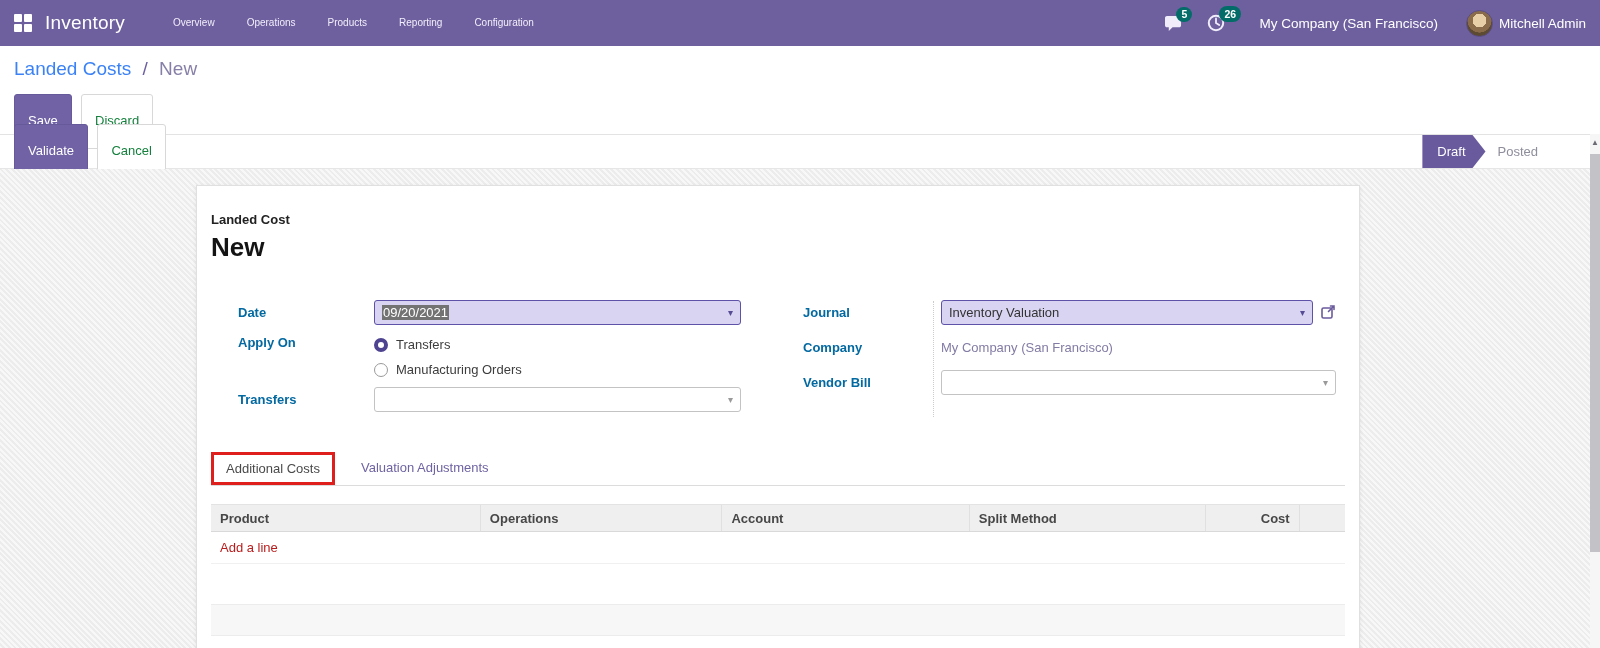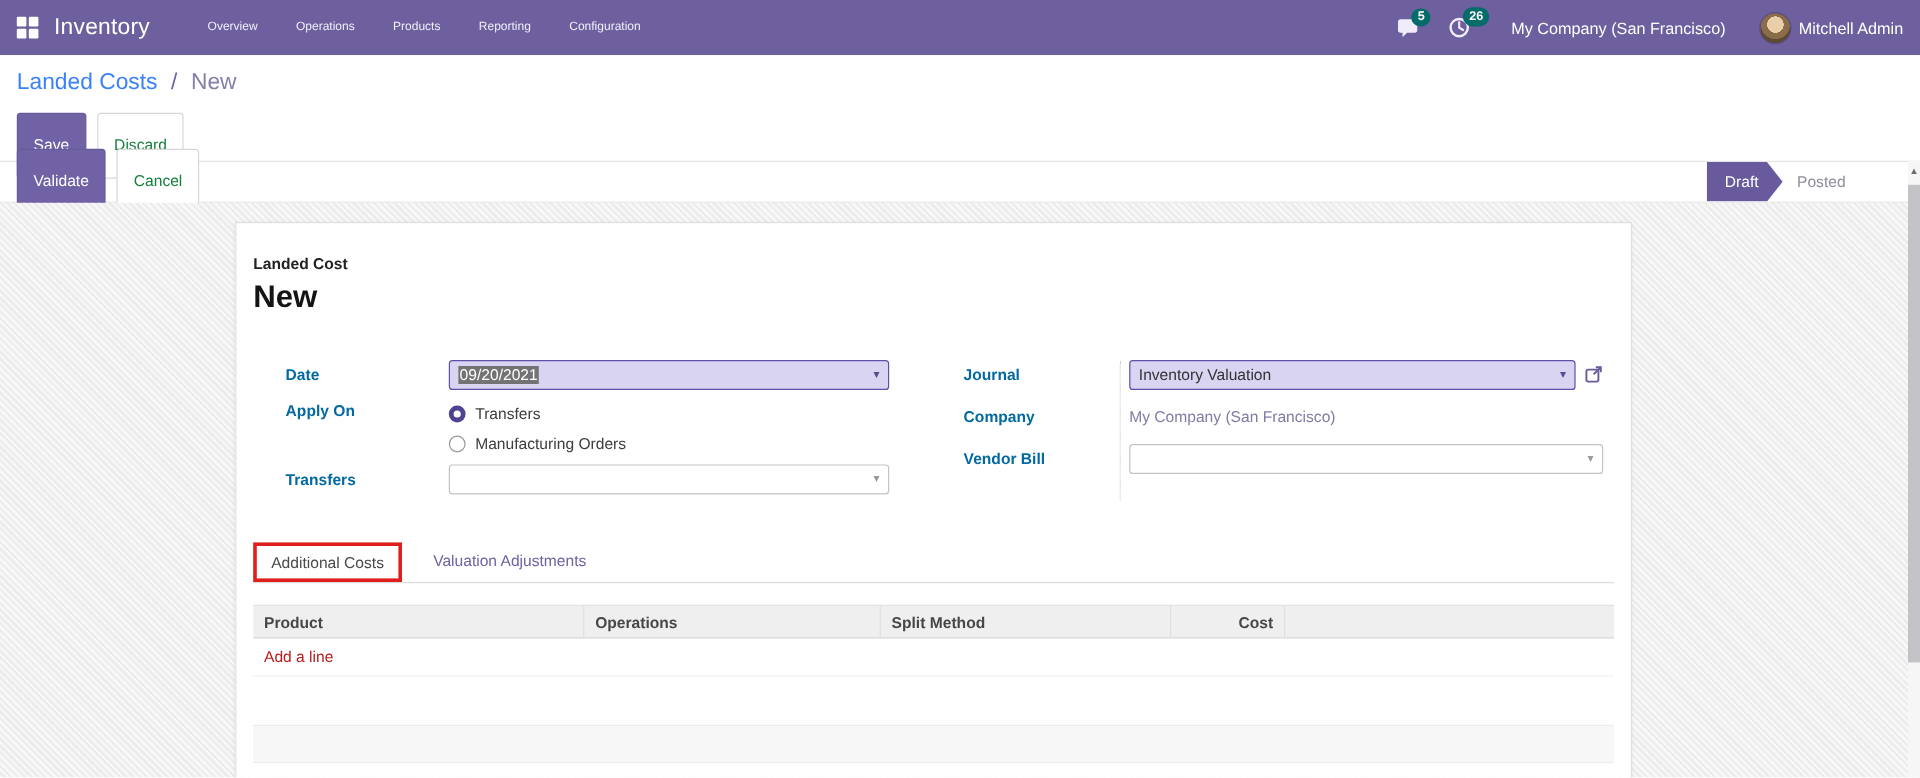--- a/index.html
+++ b/index.html
@@ -292,20 +292,21 @@
 
     <div class="tabs">
       <div class="tab active">Additional Costs</div>
       <div class="tab inactive">Valuation Adjustments</div>
     </div>
 
     <div class="list">
       <div class="thead">
         <div class="th th-product">Product</div>
         <div class="th th-description">Operations</div>
+        <div class="th th-account">Account</div>
         <div class="th th-split">Split Method</div>
         <div class="th th-cost">Cost</div>
         <div class="th th-extra"></div>
       </div>
       <div class="add-line">Add a line</div>
       <div class="row-blank1"></div>
       <div class="row-stripe"></div>
       <div class="row-blank2"></div>
 
     </div>

